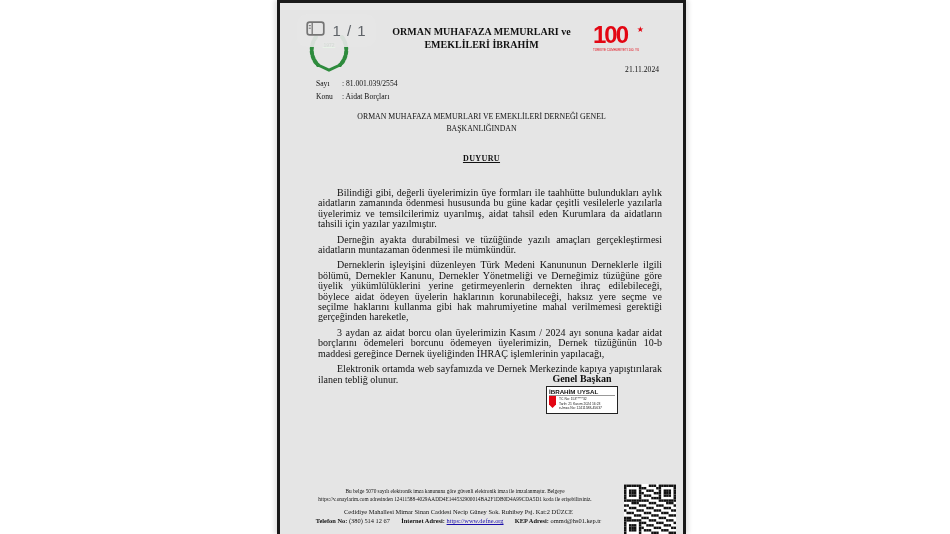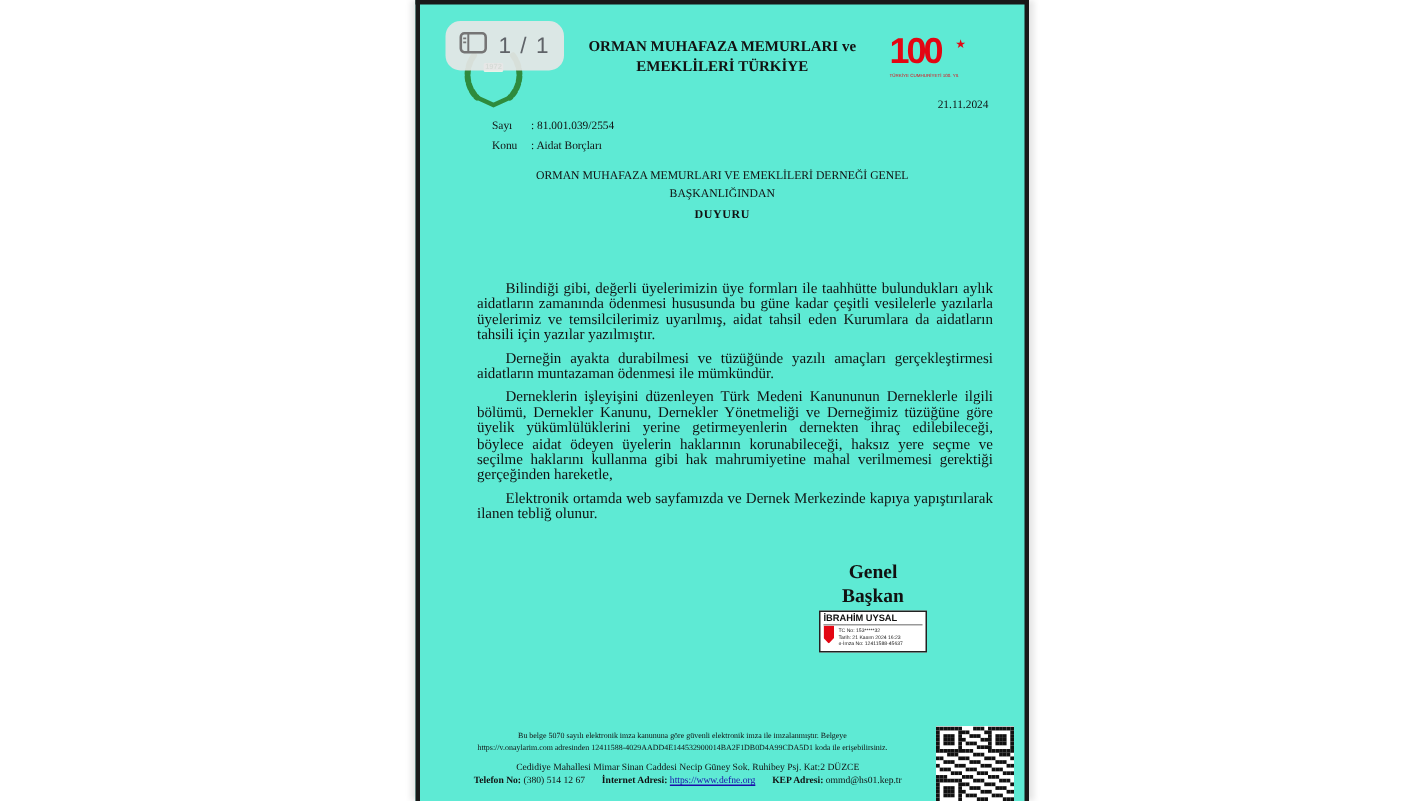--- a/index.html
+++ b/index.html
@@ -2,21 +2,21 @@
 <html><head>
 <meta charset="utf-8">
 <style>
   * { margin:0; padding:0; box-sizing:border-box; }
   html,body { width:950px; height:534px; background:#ffffff; overflow:hidden;
               font-family:"Liberation Serif", serif; }
   .stage { position:relative; width:950px; height:534px; background:#fff; }
 
   
   .page { position:absolute; left:277px; top:0; width:409px; height:534px;
-          background:#5eead4; border-left:3px solid #191919; border-right:3px solid #191919;
+          background:#e5e5e5; border-left:3px solid #191919; border-right:3px solid #191919;
           border-top:3px solid #191919;
           box-shadow:-3px 0 4px rgba(0,0,0,0.10), 3px 0 4px rgba(0,0,0,0.10); }
 
   
   .pill { position:absolute; left:17px; top:11px; width:79px; height:33px;
           background:rgba(230,230,230,0.92); border-radius:10px; z-index:5;
           display:flex; align-items:center; justify-content:center; gap:7px;
           font-family:"Liberation Sans", sans-serif; }
   .pill .num { font-size:15px; color:#5f6368; letter-spacing:1px; }
 
@@ -28,38 +28,38 @@
   .org-title { position:absolute; left:60px; right:60px; top:22px; text-align:center;
                font-weight:bold; font-size:10px; line-height:13px; color:#111; }
   .logo100 { position:absolute; right:38px; top:20px; width:52px; height:34px; }
   .logo100 .big { font-family:Liberation Sans, sans-serif; font-weight:800;
                   font-size:24px; line-height:24px; color:#e30613; letter-spacing:-2px; }
   .logo100 .star { position:absolute; right:1px; top:2px; color:#e30613; font-size:8px; }
   .logo100 .cap { margin-top:1px; font-size:3px; color:#e30613; white-space:nowrap;
                   overflow:hidden; width:46px; font-family:"Liberation Sans", sans-serif; }
 
   
-  .meta { position:absolute; left:48px; top:74px; right:22px; font-size:7.6px; color:#111; }
+  .meta { position:absolute; left:36px; top:74px; right:22px; font-size:7.6px; color:#111; }
   .meta .row { display:flex; line-height:13px; }
   .meta .lbl { width:26px; }
   .date { position:absolute; right:24px; top:60px; font-size:7.6px; line-height:13px; color:#111; }
 
   
   .head { position:absolute; left:30px; right:30px; top:108px; text-align:center; color:#111; }
   .head .l { font-size:7.8px; line-height:12px; }
-  .head .subject { margin-top:3px; font-weight:bold; font-size:8px; letter-spacing:0.4px; }
+  .head .subject { margin-top:19px; font-weight:bold; font-size:8px; letter-spacing:0.4px;text-decoration:underline; }
 
   
   .letterbody { position:absolute; left:38px; right:21px; top:185px; color:#111; }
   .letterbody p { font-size:10px; line-height:10.4px; text-align:justify;
                   text-indent:19px; margin-bottom:5px; }
 
   
   .sig { position:absolute; left:266px; top:370px; width:72px; text-align:center; color:#111; }
-  .sig .title { font-weight:bold; font-size:13px; margin-bottom:2px; }
+  .sig .title { font-weight:bold; font-size:10px; margin-bottom:2px; }
   .stamp { border:1px solid #222; background:#fff; text-align:left; padding:1px 2px 2px 2px;
            position:relative; min-height:24px; }
   .stamp .name { font-family:"Liberation Sans", sans-serif; font-weight:bold; font-size:6.2px;
                  border-bottom:0.5px solid #999; }
   .stamp .seal { position:absolute; left:2px; top:9px; width:7px; height:12px;
                  background:#e30613; clip-path:polygon(0 0,100% 0,100% 70%,50% 100%,0 70%); }
   .stamp .lines { margin-left:10px; margin-top:1px; }
   .stamp .lines div { font-family:"Liberation Sans", sans-serif; font-size:3.4px;
                       line-height:4.6px; color:#222; white-space:nowrap; overflow:hidden; }
 
@@ -99,21 +99,21 @@
       <svg width="46" height="44" viewBox="0 0 46 44">
         <path d="M10,8 C4,16 4,28 12,36" fill="none" stroke="#2e8b3d" stroke-width="4" stroke-dasharray="3 2" stroke-linecap="round"></path>
         <path d="M36,8 C42,16 42,28 34,36" fill="none" stroke="#2e8b3d" stroke-width="4" stroke-dasharray="3 2" stroke-linecap="round"></path>
         <path d="M12,36 L23,41 L34,36" fill="none" stroke="#2e8b3d" stroke-width="3" stroke-linecap="round"></path>
       </svg>
       <span class="year">1972</span>
     </div>
 
     <div class="org-title">
       <div>ORMAN MUHAFAZA MEMURLARI ve</div>
-      <div>EMEKLİLERİ TÜRKİYE</div>
+      <div>EMEKLİLERİ İBRAHİM</div>
     </div>
 
     <div class="logo100">
       <div class="big">100</div>
       <div class="star">★</div>
       <div class="cap">TÜRKİYE CUMHURİYETİ 100. YIL</div>
     </div>
 
     <div class="meta">
       <div class="row">
@@ -130,20 +130,21 @@
     <div class="head">
       <div class="l">ORMAN MUHAFAZA MEMURLARI VE EMEKLİLERİ DERNEĞİ GENEL</div>
       <div class="l">BAŞKANLIĞINDAN</div>
       <div class="subject">DUYURU</div>
     </div>
 
     <div class="letterbody">
       <p>Bilindiği gibi, değerli üyelerimizin üye formları ile taahhütte bulundukları aylık aidatların zamanında ödenmesi hususunda bu güne kadar çeşitli vesilelerle yazılarla üyelerimiz ve temsilcilerimiz uyarılmış, aidat tahsil eden Kurumlara da aidatların tahsili için yazılar yazılmıştır.</p>
       <p>Derneğin ayakta durabilmesi ve tüzüğünde yazılı amaçları gerçekleştirmesi aidatların muntazaman ödenmesi ile mümkündür.</p>
       <p>Derneklerin işleyişini düzenleyen Türk Medeni Kanununun Derneklerle ilgili bölümü, Dernekler Kanunu, Dernekler Yönetmeliği ve Derneğimiz tüzüğüne göre üyelik yükümlülüklerini yerine getirmeyenlerin dernekten ihraç edilebileceği, böylece aidat ödeyen üyelerin haklarının korunabileceği, haksız yere seçme ve seçilme haklarını kullanma gibi hak mahrumiyetine mahal verilmemesi gerektiği gerçeğinden hareketle,</p>
+      <p>3 aydan az aidat borcu olan üyelerimizin Kasım / 2024 ayı sonuna kadar aidat borçlarını ödemeleri borcunu ödemeyen üyelerimizin, Dernek tüzüğünün 10-b maddesi gereğince Dernek üyeliğinden İHRAÇ işlemlerinin yapılacağı,</p>
       <p>Elektronik ortamda web sayfamızda ve Dernek Merkezinde kapıya yapıştırılarak ilanen tebliğ olunur.</p>
     </div>
 
     <div class="sig">
       <div class="title">Genel Başkan</div>
       <div class="stamp">
         <div class="name">İBRAHİM UYSAL</div>
         <div class="seal"></div>
         <div class="lines">
           <div>TC No: 153*****32</div>

